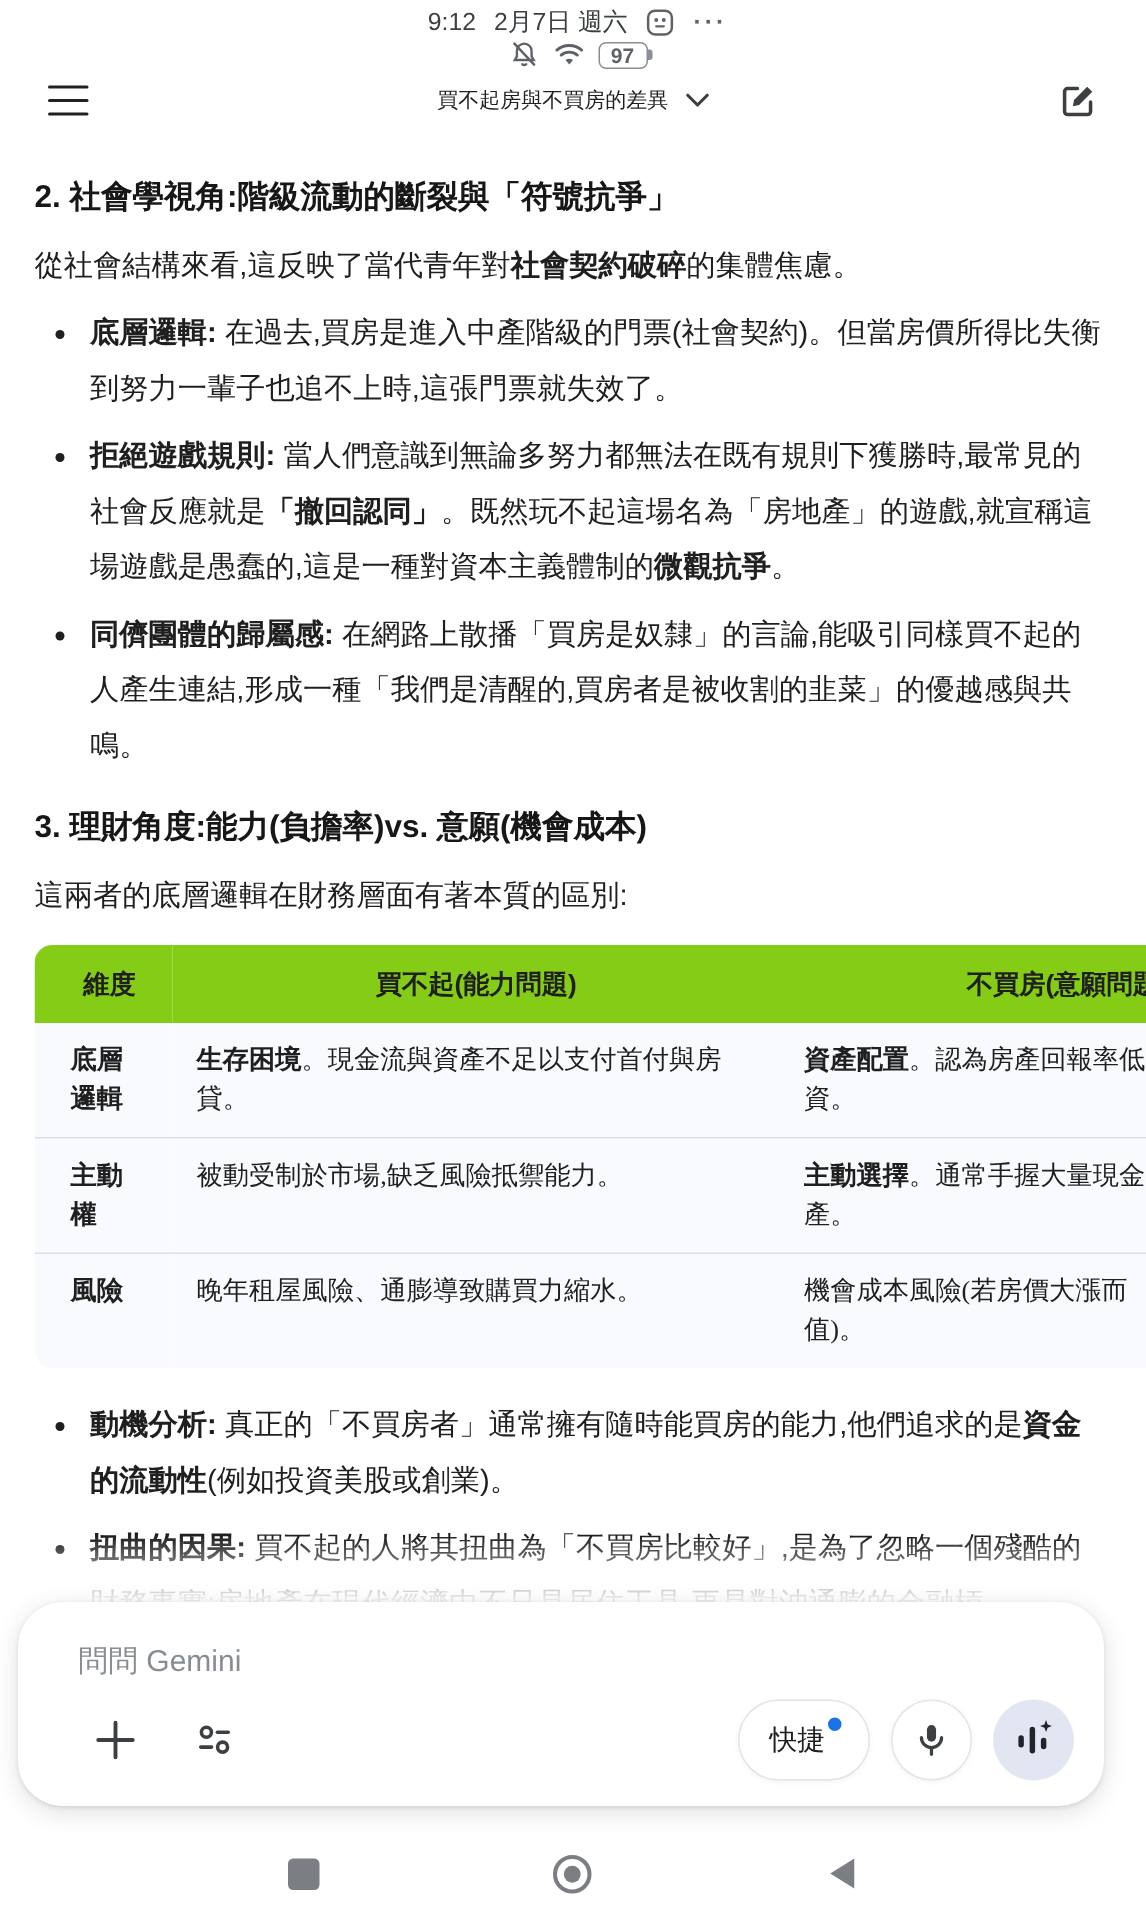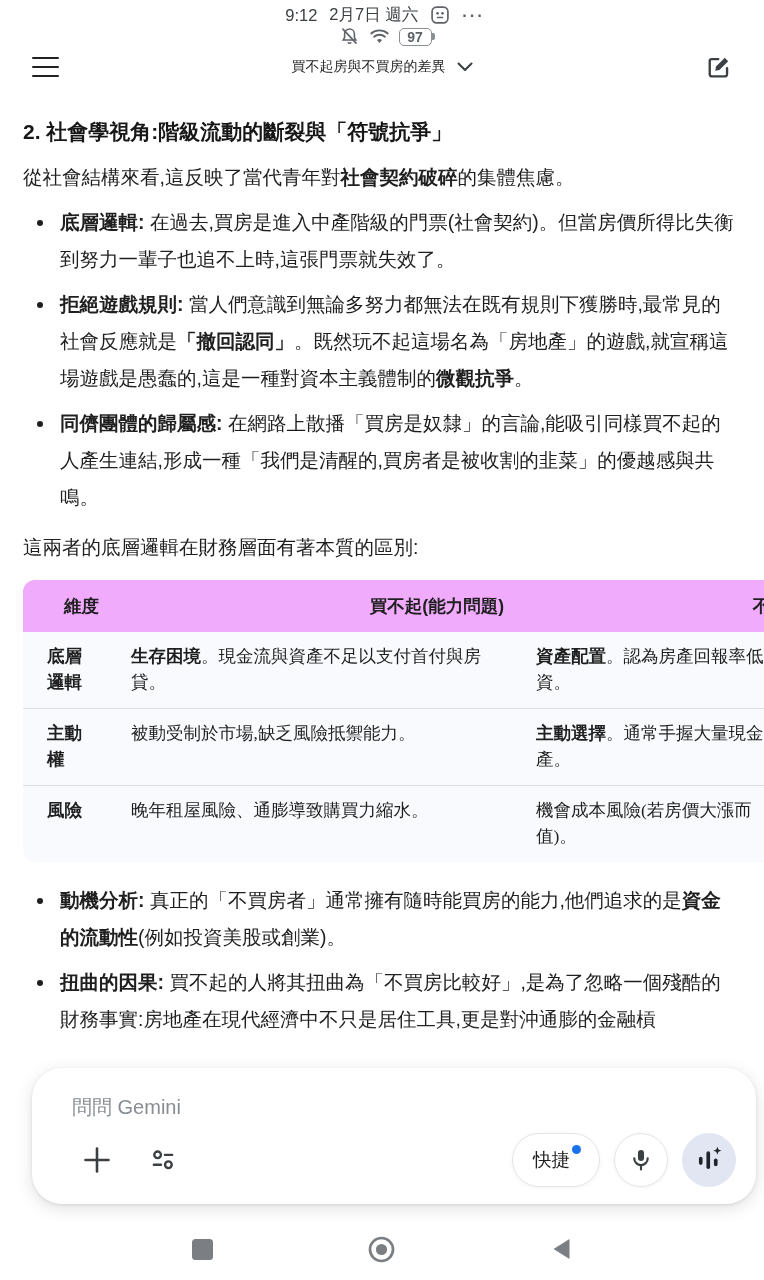--- a/index.html
+++ b/index.html
@@ -35,33 +35,33 @@
   p.intro { margin-top:14px; font-size:19.5px; line-height:34px; }
   ul.blist { list-style:none; margin-top:10px; }
   li.bitem { display:flex; margin-bottom:8px; }
   .bdot { flex:none; width:6px; height:6px; border-radius:50%; background:#1f1f1f; margin:16px 17px 0 14px; }
   .btext { font-size:19.5px; line-height:37px; }
   .btext b, p.intro b { font-weight:700;text-align:right; }
   
   .tbl-clip { margin-top:16px; margin-right:-24px; overflow:hidden; border-radius:12px 0 0 12px; }
   table.cmp { width:880px; table-layout:fixed; border-collapse:collapse; }
   table.cmp col:nth-child(1){ width:92px; } table.cmp col:nth-child(2){ width:405px; } table.cmp col:nth-child(3){ width:383px; }
-  table.cmp th { background:#f0abfc; text-align:right; font-size:17.5px; font-weight:700;
+  table.cmp th { background:#84cc16; text-align:center; font-size:17.5px; font-weight:700;
     padding:13px 16px; line-height:26px; }
   table.cmp td { background:#f8fafd; font-size:17.5px; line-height:26px; vertical-align:top;
     padding:11px 16px 13px; }
   table.cmp th:first-child, table.cmp td:first-child { padding-left:24px; }
   table.cmp tbody tr + tr td { border-top:1px solid #d9dee6;font-family:Liberation Serif, serif; }
   td.dim { font-weight:700; }
   .pre { white-space:pre-line; }
   td b { font-weight:700; }
   
   .fade { position:absolute; left:0; top:1024px; width:764px; height:46px; pointer-events:none;
     background:linear-gradient(180deg, rgba(255,255,255,0) 0%, rgba(255,255,255,.92) 90%); }
-  .input-card { position:absolute; left:32px; top:1068px; width:724px; height:136px; background:#fff;
+  .input-card { position:absolute; left:12px; top:1068px; width:724px; height:136px; background:#fff;
     border-radius:30px; box-shadow:0 1px 3px rgba(60,64,67,.12), 0 4px 16px rgba(60,64,67,.16); }
   .placeholder { padding:26px 0 0 40px; font-size:20px; color:#878d93; }
   .card-actions { position:absolute; left:0; right:0; bottom:17px; display:flex; align-items:center;
     padding:0 20px 0 50px; }
   .icon-btn { background:none; border:none; cursor:pointer; display:flex; align-items:center; }
   .tune-btn { margin-left:37px; }
   .spacer { flex:1; }
   .pill { height:54px; border-radius:27px; border:1px solid #e3e5e9; background:#fff; cursor:pointer;
     box-shadow:0 1px 4px rgba(0,0,0,.05); display:flex; align-items:flex-start; padding:13px 18px 0 20px;
     font-size:18.5px; color:#1f1f1f; font-family:inherit; }
@@ -141,20 +141,21 @@
     <li class="bitem">
       <span class="bdot"></span>
       <span class="btext"><b>拒絕遊戲規則: </b><span>當人們意識到無論多努力都無法在既有規則下獲勝時,最常見的社會反應就是</span><b>「撤回認同」</b><span>。既然玩不起這場名為「房地產」的遊戲,就宣稱這場遊戲是愚蠢的,這是一種對資本主義體制的</span><b>微觀抗爭</b><span>。</span></span>
     </li>
     <li class="bitem">
       <span class="bdot"></span>
       <span class="btext"><b>同儕團體的歸屬感: </b><span>在網路上散播「買房是奴隸」的言論,能吸引同樣買不起的人產生連結,形成一種「我們是清醒的,買房者是被收割的韭菜」的優越感與共鳴。</span><b></b><span></span><b></b><span></span></span>
     </li>
   </ul>
 
+  <h2 class="sec h-s3">3. 理財角度:能力(負擔率)vs. 意願(機會成本)</h2>
 
   <p class="intro">這兩者的底層邏輯在財務層面有著本質的區別:</p>
 
   <div class="tbl-clip">
     <table class="cmp">
       <colgroup>
           <col>
           <col>
           <col>
         </colgroup>

